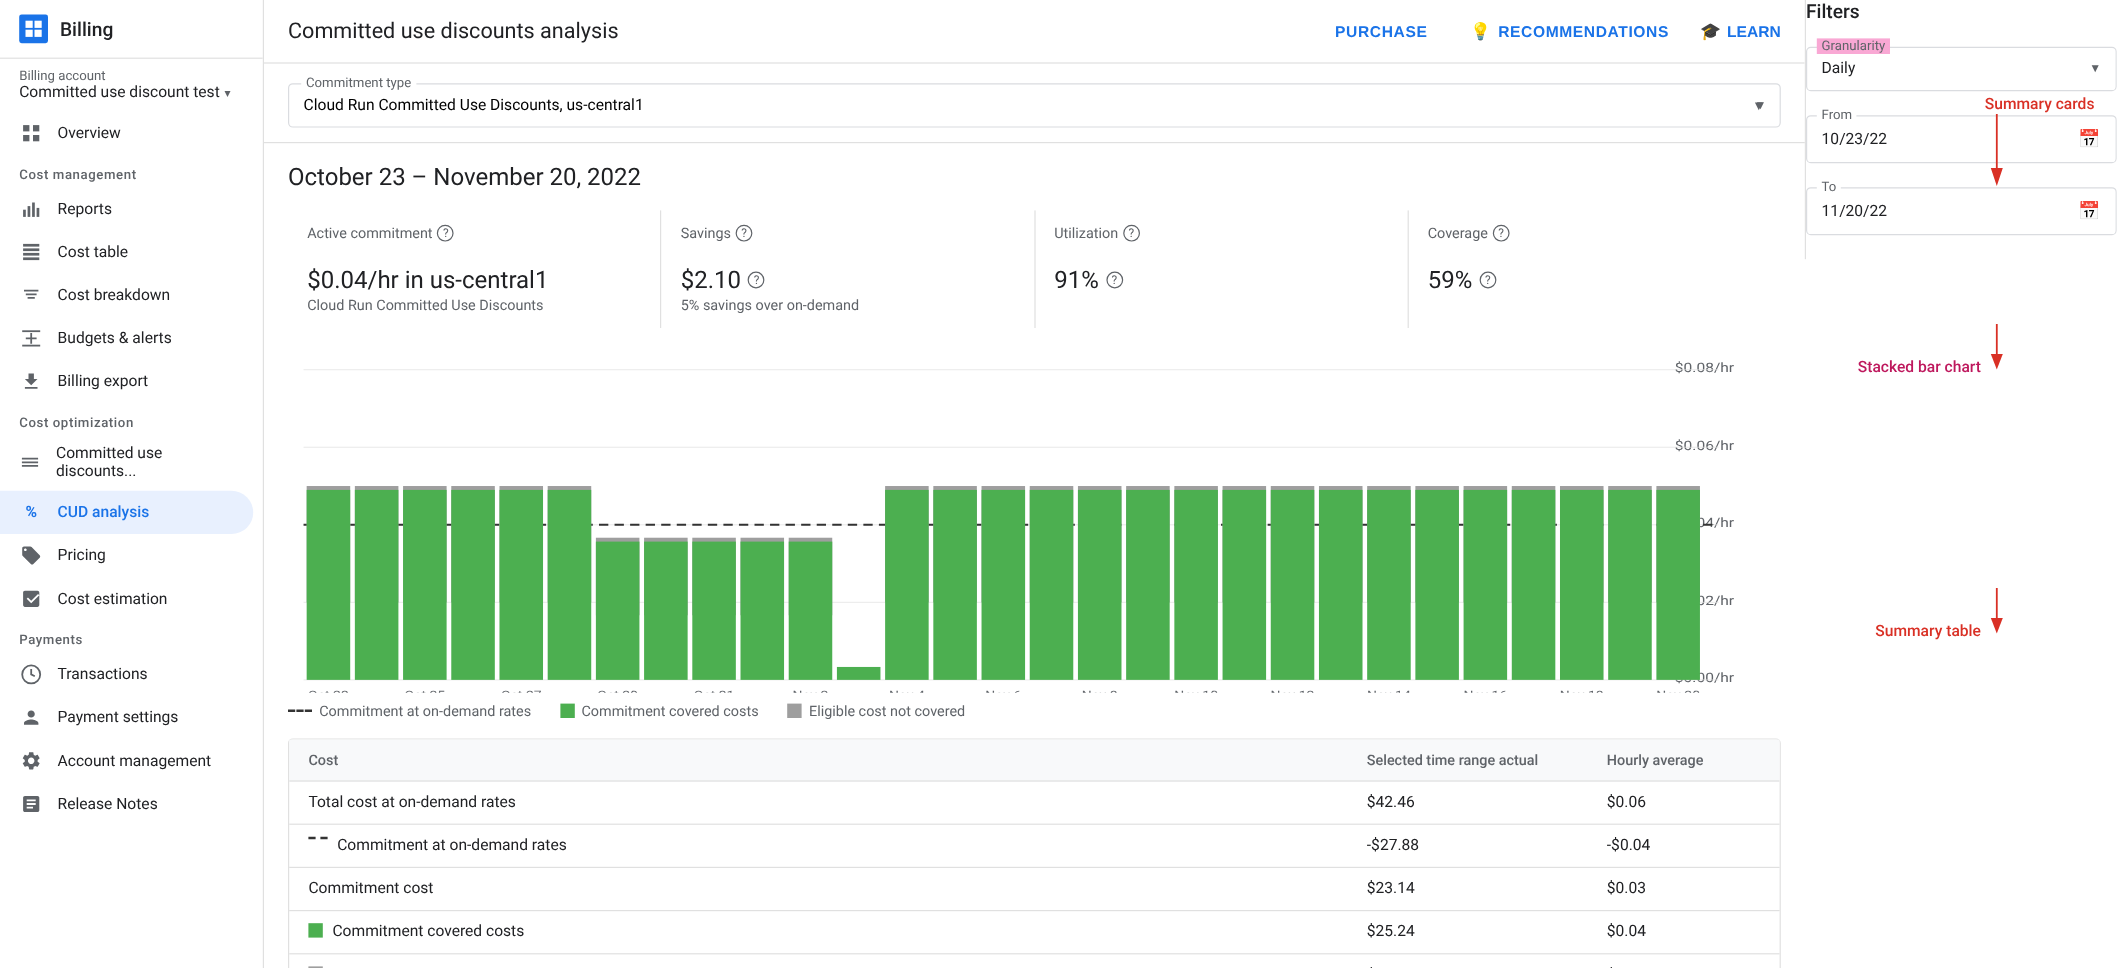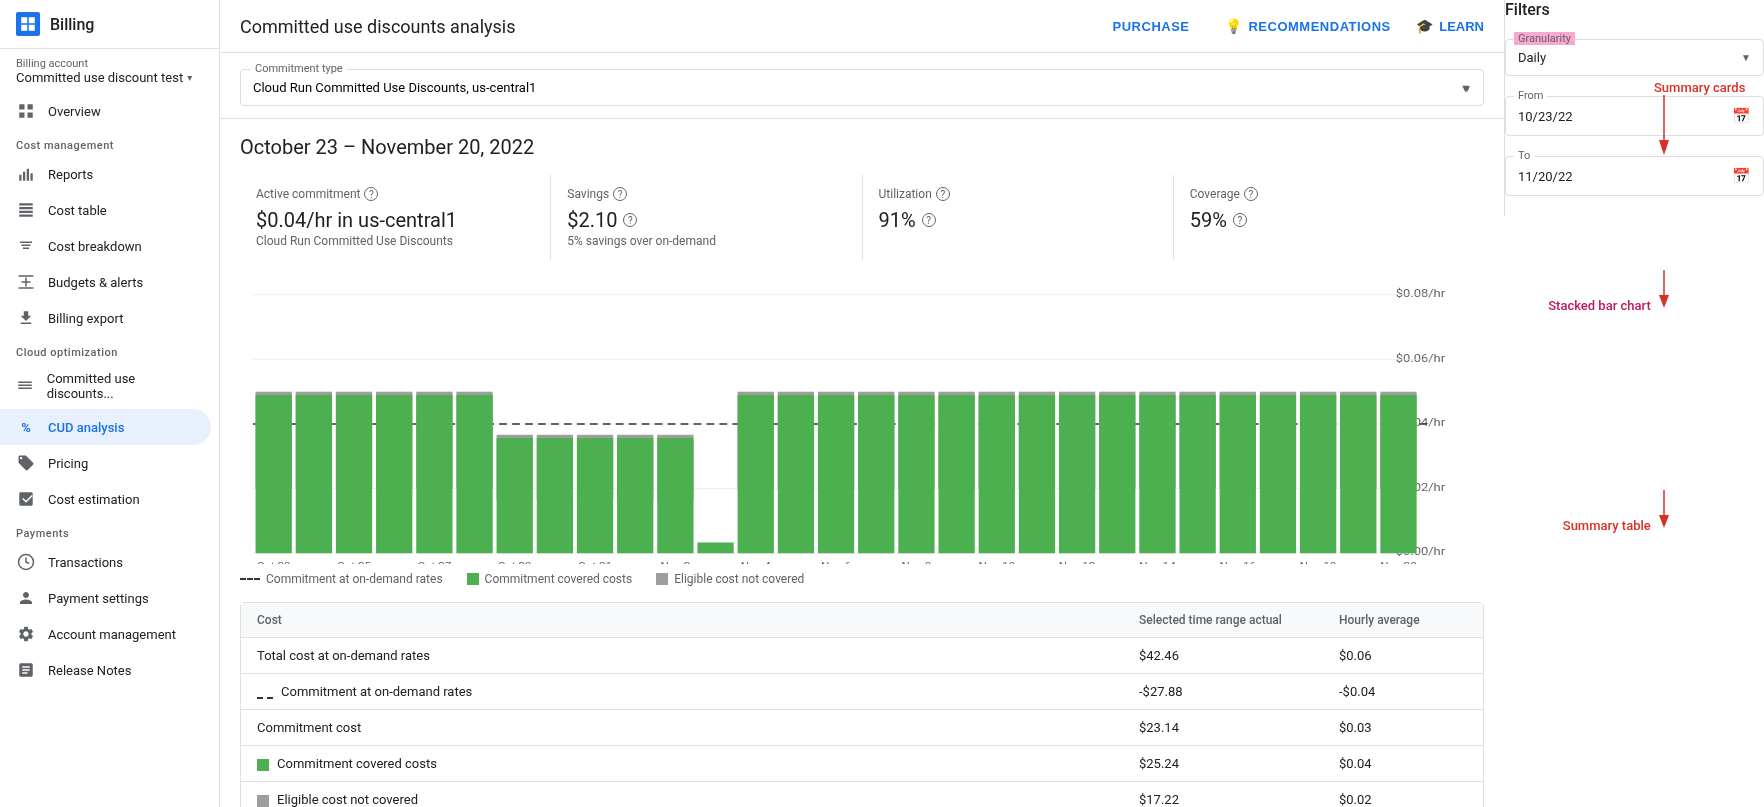--- a/index.html
+++ b/index.html
@@ -35,42 +35,42 @@
     .commitment-select-wrapper { position: relative; }
     .commitment-select-wrapper::after { content: '▼'; position: absolute; right: 12px; top: 50%; transform: translateY(-50%); font-size: 10px; color: #5f6368; pointer-events: none; }
 
     
     .date-range { padding: 16px 20px 8px; font-size: 20px; font-weight: 400; color: #202124; }
 
     
     .summary-cards { display: flex; gap: 0; padding: 8px 20px 16px; }
     .summary-card { flex: 1; padding: 12px 16px; border-right: 1px solid #e0e0e0; }
     .summary-card:last-child { border-right: none; }
-    .card-title { font-size: 12px; color: #5f6368; display: flex; align-items: center; gap: 4px; margin-bottom: 7px; }
+    .card-title { font-size: 12px; color: #5f6368; display: flex; align-items: center; gap: 4px; margin-bottom: 20px; }
     .card-value { font-size: 20px; font-weight: 400; color: #202124; display: flex; align-items: center; gap: 6px; }
     .card-sub { font-size: 12px; color: #5f6368; margin-top: 2px; }
     .help-icon { width: 14px; height: 14px; border-radius: 50%; border: 1px solid #5f6368; display: inline-flex; align-items: center; justify-content: center; font-size: 10px; color: #5f6368; cursor: pointer; }
 
     
     .chart-section { padding: 8px 20px; flex: 1; }
     .chart-container { position: relative; height: 280px; }
     .chart-svg { width: 100%; height: 100%; }
     .chart-legend { display: flex; gap: 24px; align-items: center; margin-top: 8px; font-size: 12px; color: #5f6368; }
     .legend-item { display: flex; align-items: center; gap: 6px; }
     .legend-dashed { width: 20px; height: 2px; border-top: 2px dashed #333; }
     .legend-green { width: 12px; height: 12px; background: #4caf50; }
     .legend-gray { width: 12px; height: 12px; background: #9e9e9e; }
 
     
     .summary-table { margin: 8px 20px; border: 1px solid #e0e0e0; border-radius: 4px; }
     .table-header-row { display: grid; grid-template-columns: 1fr 200px 160px; background: #f8f9fa; border-bottom: 1px solid #e0e0e0; }
     .table-header-cell { padding: 10px 16px; font-size: 12px; font-weight: 500; color: #5f6368; }
     .table-row { display: grid; grid-template-columns: 1fr 200px 160px; border-bottom: 1px solid #e0e0e0; }
     .table-row:last-child { border-bottom: none; }
-    .table-cell { padding: 10px 16px; font-size: 13px; color: #202124; display: flex; align-items: flex-end; gap: 8px; }
+    .table-cell { padding: 10px 16px; font-size: 13px; color: #202124; display: flex; align-items: flex-start; gap: 8px; }
     .row-dashed { width: 16px; height: 2px; border-top: 2px dashed #333; flex-shrink: 0; }
     .row-green { width: 12px; height: 12px; background: #4caf50; flex-shrink: 0; }
     .row-gray { width: 12px; height: 12px; background: #9e9e9e; flex-shrink: 0; }
 
     
     .filters-panel { width: 260px; min-width: 260px; border-left: 1px solid #e0e0e0; padding: 0; background: #fff; }
     .filters-title { font-size: 16px; font-weight: 500; color: #202124; margin-bottom: 20px; }
     .filter-group { margin-bottom: 20px; }
 
     
@@ -158,21 +158,21 @@
   </div>
   <div class="sidebar-item">
     <span class="item-icon">
       <svg width="18" height="18" viewBox="0 0 24 24" fill="#5f6368">
           <path d="M19 9h-4V3H9v6H5l7 7 7-7zm-14 9v2h14v-2H5z"></path>
         </svg>
     </span>
     <span>Billing export</span>
   </div>
 
-  <div class="sidebar-section-label">Cloud optimization</div>
+  <div class="sidebar-section-label">Cost optimization</div>
 
   <div class="sidebar-item">
     <span class="item-icon">
       <svg width="18" height="18" viewBox="0 0 24 24" fill="#5f6368">
           <path d="M3 6h18v2H3zm0 4h18v2H3zm0 4h18v2H3z"></path>
         </svg>
     </span>
     <span>Committed use discounts...</span>
   </div>
   <div class="sidebar-item active">

